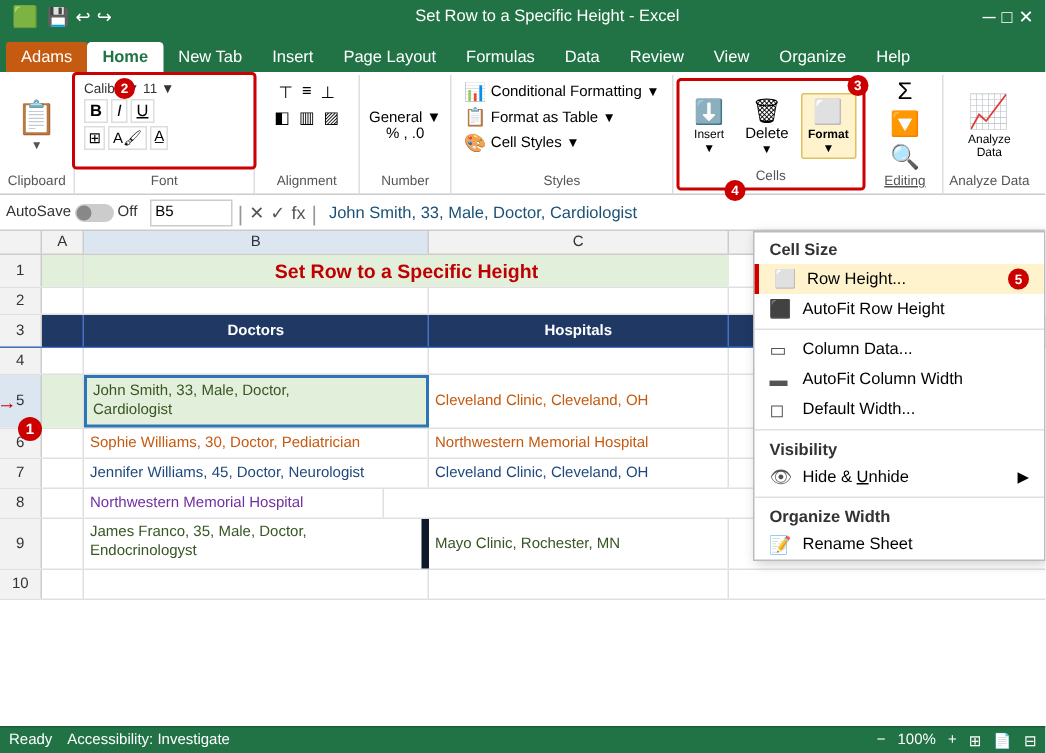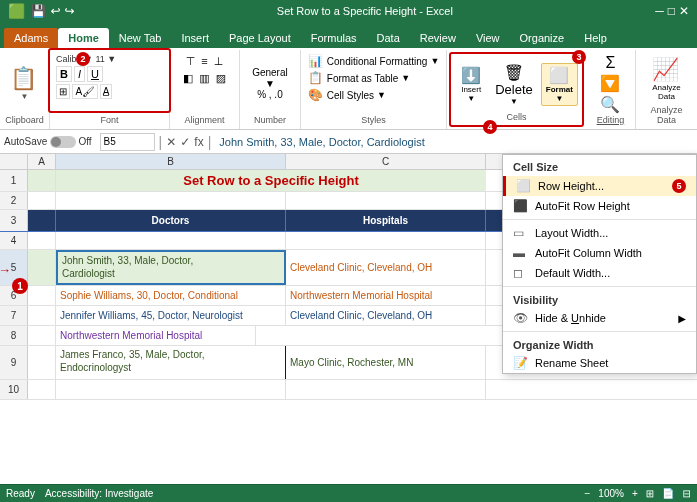--- a/index.html
+++ b/index.html
@@ -116,21 +116,21 @@
     <div style="display:flex;flex-direction:column;padding:2px 2px;position:relative;">
       <div style="border:2px solid #c00;border-radius:3px;padding:2px;flex:1;display:flex;flex-direction:column;">
         <div style="flex:1;display:flex;gap:4px;align-items:center;padding:2px;">
           <div style="display:flex;flex-direction:column;align-items:center;cursor:pointer;padding:2px 4px;min-width:32px;">
             <span style="font-size:16px;">⬇️</span>
             <span style="font-size:8px;">Insert</span>
             <span style="font-size:8px;">▼</span>
           </div>
           <div style="display:flex;flex-direction:column;align-items:center;cursor:pointer;padding:2px 4px;min-width:32px;">
             <span style="font-size:16px;">🗑</span>
-            <span style="font-size:13px;">Delete</span>
+            <span style="font-size:10px;">Delete</span>
             <span style="font-size:8px;">▼</span>
           </div>
           <div style="display:flex;flex-direction:column;align-items:center;cursor:pointer;padding:2px 4px;min-width:32px;background:#fff3cd;border:1px solid #e0c060;border-radius:2px;">
             <span style="font-size:16px;">⬜</span>
             <span style="font-size:8px;font-weight:bold;">Format</span>
             <span style="font-size:8px;">▼</span>
           </div>
         </div>
         <div style="font-size:9px;color:#555;text-align:center;padding-bottom:1px;">Cells</div>
       </div>
@@ -222,41 +222,41 @@
         <div style="width:28px;background:#dce6f1;border-right:1px solid #ccc;text-align:center;font-size:10px;color:#333;display:flex;align-items:center;justify-content:center;">5</div>
         <div style="position:absolute;left:-2px;top:50%;transform:translateY(-50%);color:#c00;font-size:13px;font-weight:bold;z-index:5;">→</div>
         <div style="width:28px;border-right:1px solid #e0e0e0;background:#e2efda;"></div>
         <div style="width:230px;border-right:1px solid #9bc2e6;background:#e2efda;font-size:10px;color:#375623;padding:2px 4px;line-height:1.3;border:2px solid #2e75b6;">John Smith, 33, Male, Doctor,<br>Cardiologist</div>
         <div style="width:200px;border-right:1px solid #e0e0e0;font-size:10px;color:#c55a11;padding:2px 4px;display:flex;align-items:center;">Cleveland Clinic, Cleveland, OH</div>
       </div>
 
       <div style="display:flex;border-bottom:1px solid #e0e0e0;height:20px;">
         <div style="width:28px;background:#f2f2f2;border-right:1px solid #ccc;text-align:center;font-size:10px;color:#333;display:flex;align-items:center;justify-content:center;">6</div>
         <div style="width:28px;border-right:1px solid #e0e0e0;"></div>
-        <div style="width:230px;border-right:1px solid #e0e0e0;font-size:10px;color:#c55a11;padding:2px 4px;display:flex;align-items:center;">Sophie Williams, 30, Doctor, Conditional</div>
+        <div style="width:230px;border-right:1px solid #e0e0e0;font-size:10px;color:#c55a11;padding:2px 4px;display:flex;align-items:center;">Sophie Williams, 30, Doctor, Pediatrician</div>
         <div style="width:200px;border-right:1px solid #e0e0e0;font-size:10px;color:#c55a11;padding:2px 4px;display:flex;align-items:center;">Northwestern Memorial Hospital</div>
       </div>
 
       <div style="display:flex;border-bottom:1px solid #e0e0e0;height:20px;">
         <div style="width:28px;background:#f2f2f2;border-right:1px solid #ccc;text-align:center;font-size:10px;color:#333;display:flex;align-items:center;justify-content:center;">7</div>
         <div style="width:28px;border-right:1px solid #e0e0e0;"></div>
         <div style="width:230px;border-right:1px solid #e0e0e0;font-size:10px;color:#1f497d;padding:2px 4px;display:flex;align-items:center;">Jennifer Williams, 45, Doctor, Neurologist</div>
         <div style="width:200px;border-right:1px solid #e0e0e0;font-size:10px;color:#1f497d;padding:2px 4px;display:flex;align-items:center;">Cleveland Clinic, Cleveland, OH</div>
       </div>
 
       <div style="display:flex;border-bottom:1px solid #e0e0e0;height:20px;">
         <div style="width:28px;background:#f2f2f2;border-right:1px solid #ccc;text-align:center;font-size:10px;color:#333;display:flex;align-items:center;justify-content:center;">8</div>
         <div style="width:28px;border-right:1px solid #e0e0e0;"></div>
         <div style="width:200px;border-right:1px solid #e0e0e0;font-size:10px;color:#7030a0;padding:2px 4px;display:flex;align-items:center;">Northwestern Memorial Hospital</div>
       </div>
 
       <div style="display:flex;border-bottom:1px solid #e0e0e0;height:34px;">
         <div style="width:28px;background:#f2f2f2;border-right:1px solid #ccc;text-align:center;font-size:10px;color:#333;display:flex;align-items:center;justify-content:center;">9</div>
         <div style="width:28px;border-right:1px solid #e0e0e0;"></div>
-        <div style="width:230px;border-right:1px solid #0f172a;font-size:10px;color:#375623;padding:2px 4px;line-height:1.3;">James Franco, 35, Male, Doctor,<br>Endocrinologyst</div>
+        <div style="width:230px;border-right:5px solid #0f172a;font-size:10px;color:#375623;padding:2px 4px;line-height:1.3;">James Franco, 35, Male, Doctor,<br>Endocrinologyst</div>
         <div style="width:200px;border-right:1px solid #e0e0e0;font-size:10px;color:#375623;padding:2px 4px;display:flex;align-items:center;">Mayo Clinic, Rochester, MN</div>
       </div>
 
       <div style="display:flex;border-bottom:1px solid #e0e0e0;height:20px;">
         <div style="width:28px;background:#f2f2f2;border-right:1px solid #ccc;text-align:center;font-size:10px;color:#333;display:flex;align-items:center;justify-content:center;">10</div>
         <div style="width:28px;border-right:1px solid #e0e0e0;"></div>
         <div style="width:230px;border-right:1px solid #e0e0e0;"></div>
         <div style="width:200px;border-right:1px solid #e0e0e0;"></div>
       </div>
 
@@ -274,21 +274,21 @@
 
       <div style="display:flex;align-items:center;padding:3px 10px;cursor:pointer;gap:6px;">
         <span style="font-size:12px;color:#555;width:16px;">⬛</span>
         <span>AutoFit Row Height</span>
       </div>
 
       <div style="height:1px;background:#e0e0e0;margin:3px 0;"></div>
 
       <div style="display:flex;align-items:center;padding:3px 10px;cursor:pointer;gap:6px;">
         <span style="font-size:12px;color:#555;width:16px;">▭</span>
-        <span>Layout Width...</span>
+        <span>Column Data...</span>
       </div>
 
       <div style="display:flex;align-items:center;padding:3px 10px;cursor:pointer;gap:6px;">
         <span style="font-size:12px;color:#555;width:16px;">▬</span>
         <span>AutoFit Column Width</span>
       </div>
 
       <div style="display:flex;align-items:center;padding:3px 10px;cursor:pointer;gap:6px;">
         <span style="font-size:12px;color:#555;width:16px;">◻</span>
         <span>Default Width...</span>

